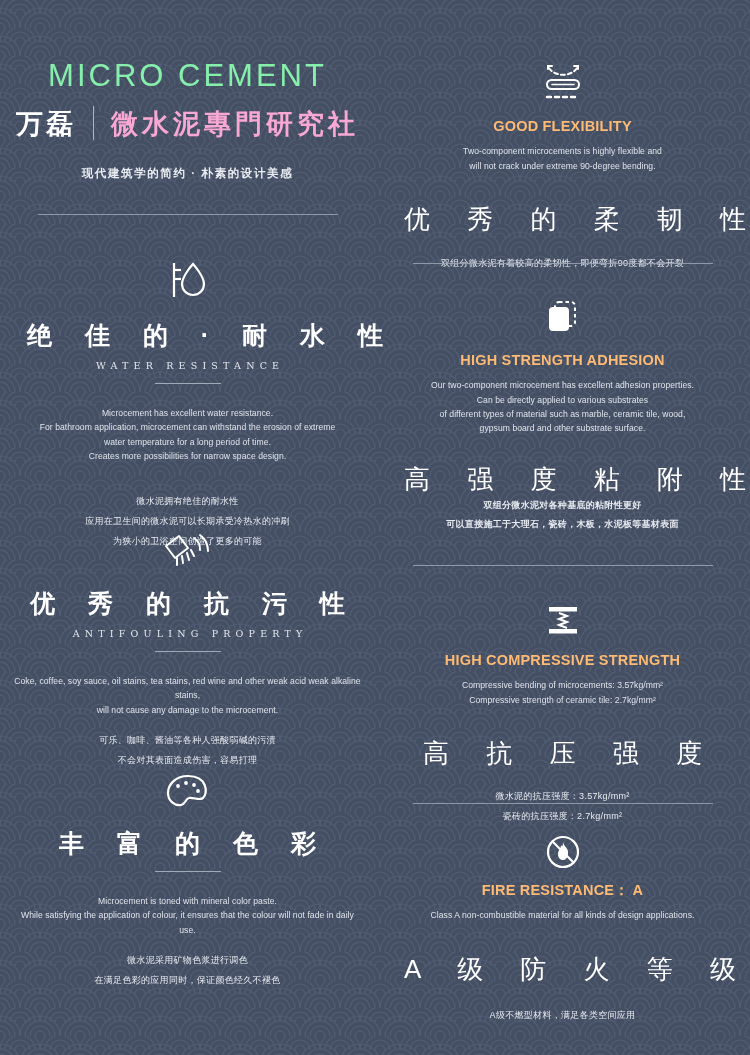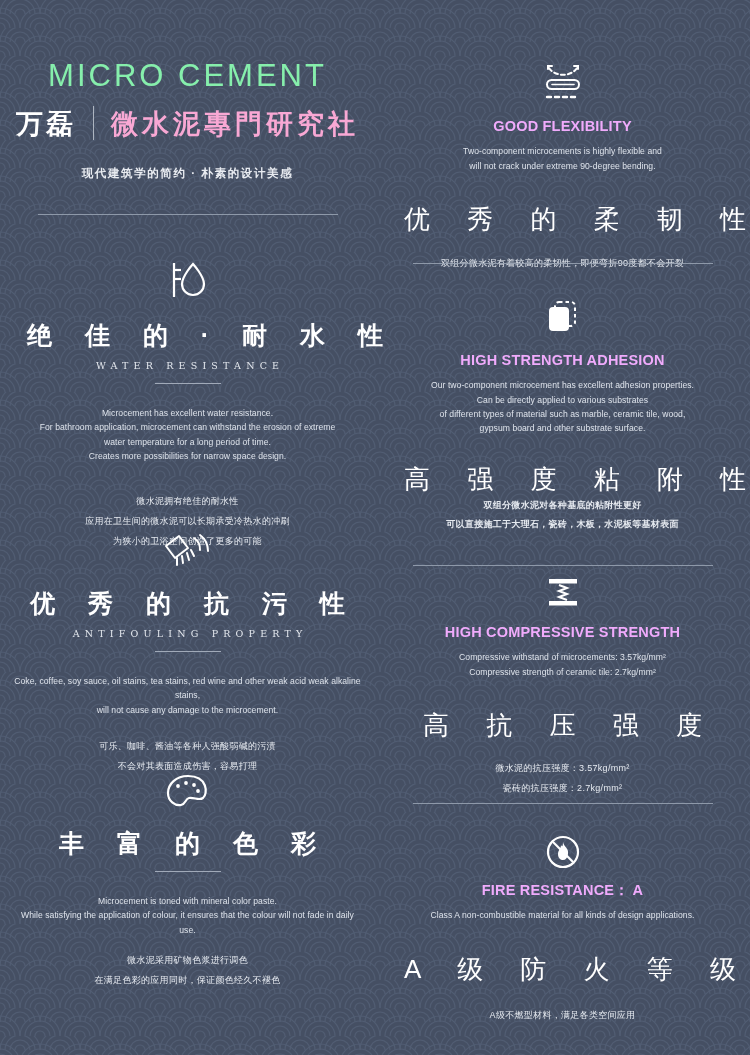--- a/index.html
+++ b/index.html
@@ -75,21 +75,21 @@
     text-indent:15px;
   }
   .smallcaps{
     margin-top:9px;
     font-family:"DejaVu Serif","Liberation Serif",serif;
     font-size:9.5px;letter-spacing:5.2px;text-indent:5.2px;
     color:#e4e8ee;font-weight:400;
   }
   .en-title{
     font-size:14.5px;font-weight:700;letter-spacing:.2px;
-    color:#f0abfc;line-height:1.2;
+    color:#fdba74;line-height:1.2;
   }
   .en-body{
     margin-top:9px;font-size:8.6px;line-height:1.65;
     color:#dfe4ec;font-weight:400;letter-spacing:.05px;
   }
   .cn-body{
     font-size:9px;line-height:1.95;color:#e6eaf0;font-weight:400;
     letter-spacing:.3px;
   }
   .cn-body-sp{line-height:2.2;}
@@ -102,21 +102,21 @@
   #rule-header{position:absolute;top:214px;left:0;width:100%;}
   #blk-water{top:258px;}
   #blk-anti{top:532px;}
   #blk-color{top:772px;}
 
   
   #blk-flex{top:62px;}
   #rule-r1{position:absolute;top:263px;left:0;width:100%;}
   #blk-adhesion{top:298px;}
   #rule-r2{position:absolute;top:565px;left:0;width:100%;}
-  #blk-compress{top:576px;}
+  #blk-compress{top:604px;}
   #rule-r3{position:absolute;top:803px;left:0;width:100%;}
   #blk-fire{top:834px;}
 </style>
 </head>
 <body>
 
 <div id="wave-bg">
   <svg viewBox="0 0 750 1055" xmlns="http://www.w3.org/2000/svg">
     <defs>
       <pattern id="seigaiha" width="40" height="28" patternUnits="userSpaceOnUse">
@@ -194,21 +194,21 @@
           <path d="M40 3 a20 20 0 0 1 8 16"></path>
         </g>
       </svg>
       <div class="cn-title" style="margin-top:16px;">优 秀 的 抗 污 性</div>
       <div class="smallcaps">ANTIFOULING PROPERTY</div>
       <div class="rule-short"></div>
       <div class="en-body" style="margin-top:22px;">
         <div>Coke, coffee, soy sauce, oil stains, tea stains, red wine and other weak acid weak alkaline stains,</div>
         <div>will not cause any damage to the microcement.</div>
       </div>
-      <div class="cn-body cn-body-sp" style="margin-top:20px;">
+      <div class="cn-body cn-body-sp" style="margin-top:14px;">
         <div>可乐、咖啡、酱油等各种人强酸弱碱的污渍</div>
         <div>不会对其表面造成伤害，容易打理</div>
       </div>
     </div>
 
     <div class="block" id="blk-color">
       <svg class="icon" width="46" height="40" viewBox="0 0 46 40">
         <path d="M23 4 C11 4 3 12 3 21 C3 29 10 34 16 33 C21 32 20 27 24 26 C29 25 34 29 38 26 C43 22 43 4 23 4 Z" fill="none" stroke="#ffffff" stroke-width="2.2" stroke-linejoin="round"></path>
         <circle cx="13" cy="14" r="1.9" fill="#ffffff"></circle>
         <circle cx="21" cy="11" r="1.9" fill="#ffffff"></circle>
@@ -278,21 +278,21 @@
     </div>
 
     <div class="block" id="blk-compress">
       <svg class="icon" width="44" height="34" viewBox="0 0 44 34">
         <rect x="8" y="3" width="28" height="4.5" fill="#ffffff"></rect>
         <rect x="8" y="25" width="28" height="4.5" fill="#ffffff"></rect>
         <path d="M18 9 L26 12 L18 15 L26 18 L18 21 L26 24" fill="none" stroke="#ffffff" stroke-width="2"></path>
       </svg>
       <div class="en-title" style="margin-top:14px;">HIGH COMPRESSIVE STRENGTH</div>
       <div class="en-body">
-        <div>Compressive withstand of microcements: 3.57kg/mm²</div>
+        <div>Compressive bending of microcements: 3.57kg/mm²</div>
         <div>Compressive strength of ceramic tile: 2.7kg/mm²</div>
       </div>
       <div class="cn-title cn-title-lg" style="margin-top:30px;">高 抗 压 强 度</div>
       <div class="cn-body cn-body-sp" style="margin-top:18px;">
         <div>微水泥的抗压强度：3.57kg/mm²</div>
         <div>瓷砖的抗压强度：2.7kg/mm²</div>
       </div>
     </div>
     <div id="rule-r3">
       <hr class="rule rule-wide-r">

